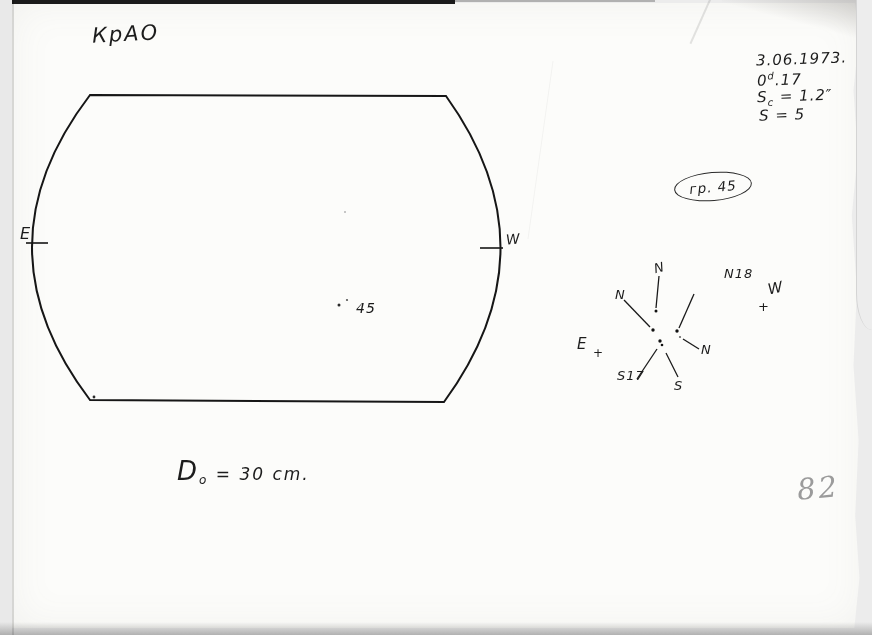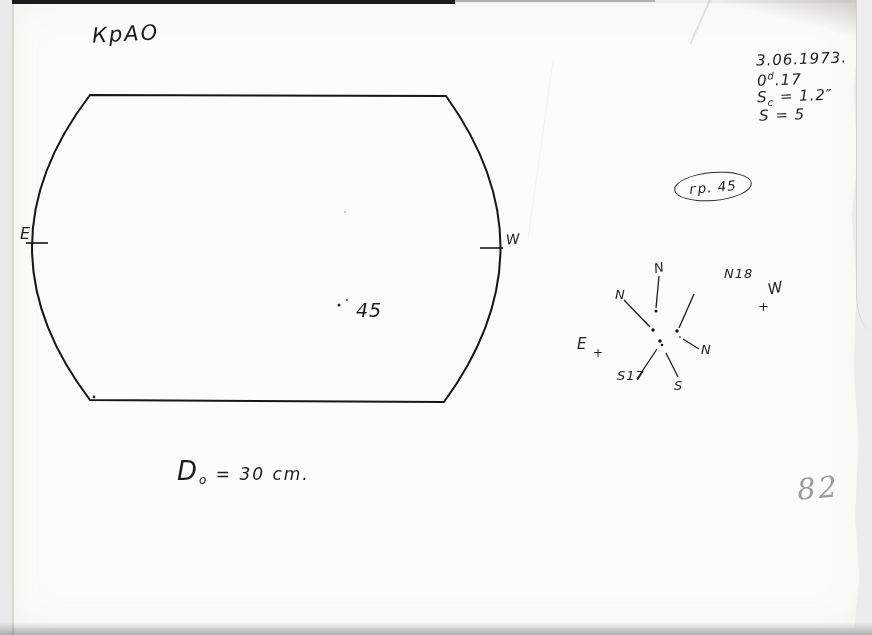--- a/index.html
+++ b/index.html
@@ -126,21 +126,21 @@
   <div class="hw hdr" style="left:757px; top:89px;"><span>S</span><sub class="hwc">c</sub><span> = 1.2″</span></div>
   <div class="hw hdr" style="left:759px; top:108px;">S = 5</div>
 
   <div class="badge">
     <span class="hw-in">гр. 45</span>
   </div>
 
   <div class="hw" style="left:20px; top:226px; font-size:16px;">E</div>
   <div class="hw" style="left:506px; top:232px; font-size:14px; transform:rotate(-6deg);">W</div>
 
-  <div class="hw" style="left:356px; top:301px; font-size:19px;">45</div>
+  <div class="hw" style="left:356px; top:301px; font-size:14px;">45</div>
 
   <div class="hw dnote" style="left:177px; top:458px;"><span class="dbig">D</span><span class="dsub">o</span><span> = 30 cm.</span></div>
 
   <div class="hw starlab" style="left:654px; top:261px; transform:rotate(-14deg);">N</div>
   <div class="hw starlab" style="left:615px; top:288px;">N</div>
   <div class="hw starlab" style="left:688px; top:267px;margin-left:36px;">N18</div>
   <div class="hw starlab" style="left:701px; top:343px;">N</div>
   <div class="hw starlab" style="left:617px; top:369px;">S17</div>
   <div class="hw starlab" style="left:674px; top:379px;">S</div>
   <div class="hw" style="left:577px; top:337px; font-size:15px;">E</div>

